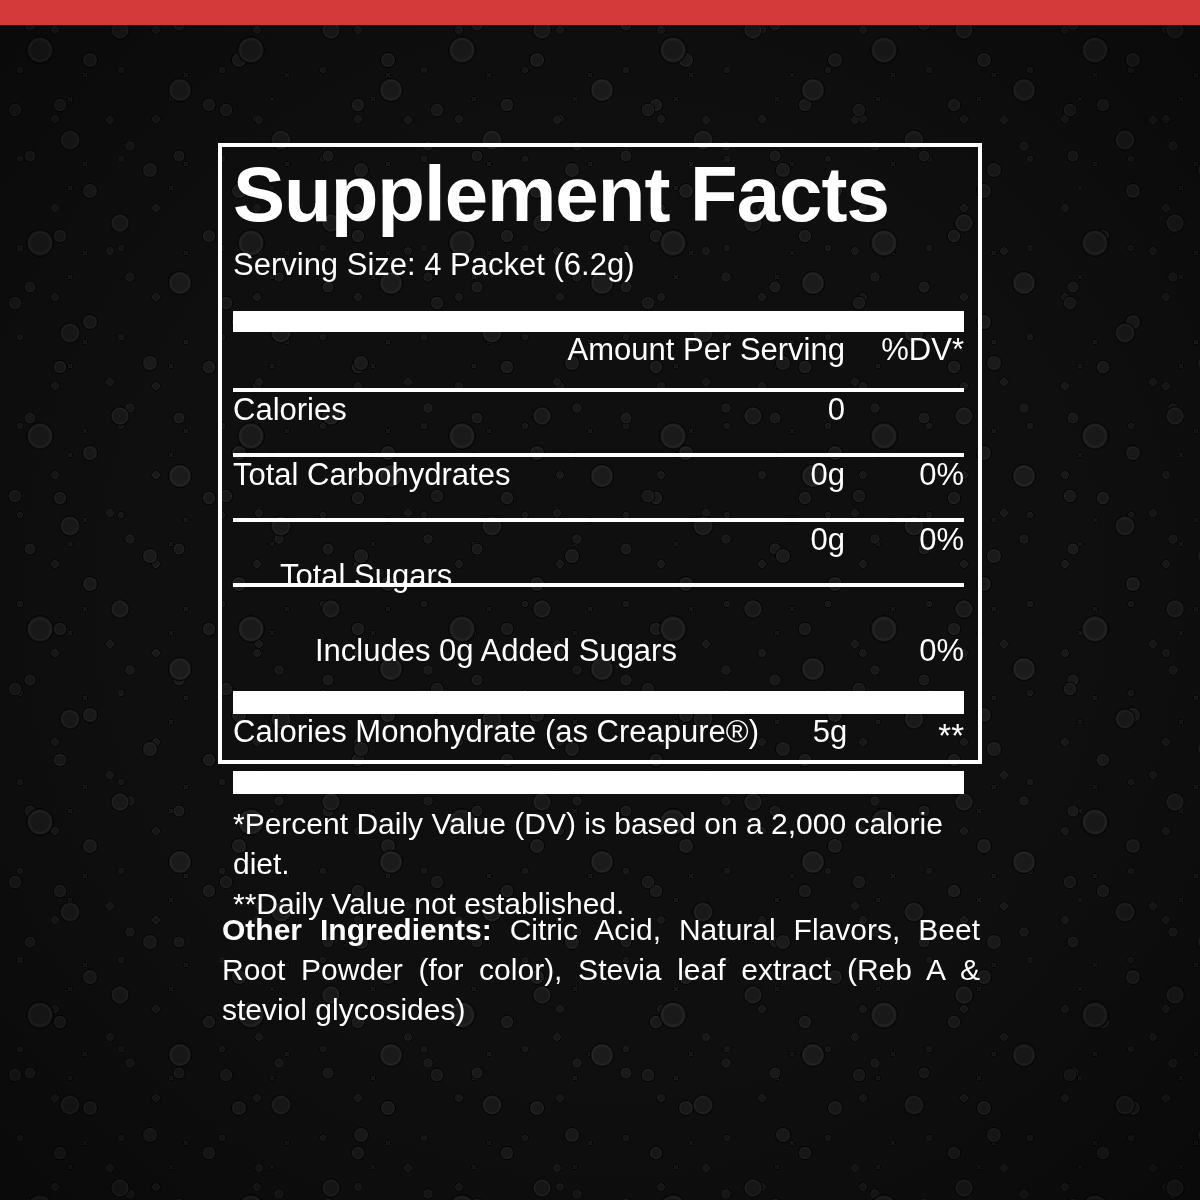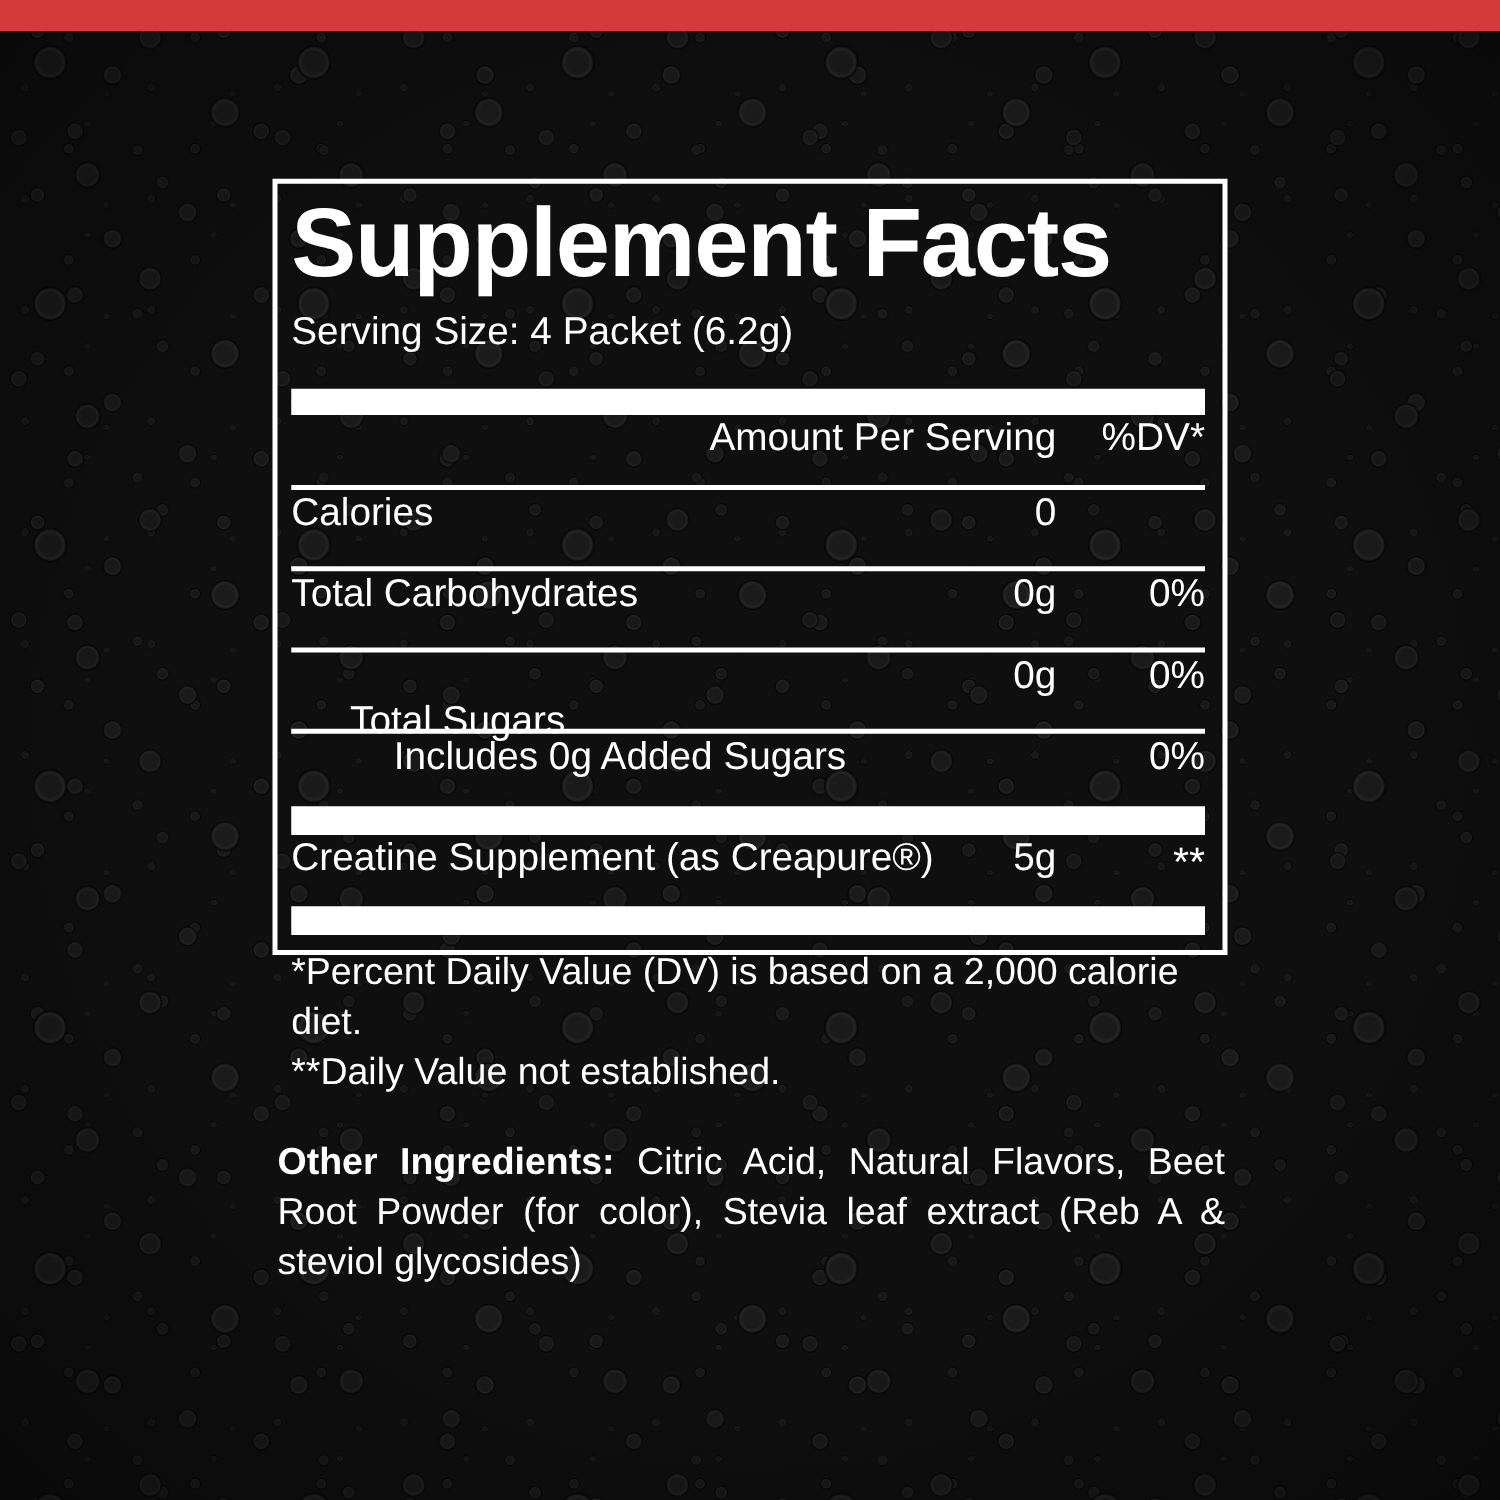--- a/index.html
+++ b/index.html
@@ -103,21 +103,21 @@
   .t-row .dv { width: 119px; text-align: right; white-space: nowrap; }
 
   .t-header { height: 56px; font-weight: normal; }
   .t-header .spacer { flex: 1; }
   .t-header .amount-h { text-align: right; white-space: nowrap; }
   .t-header .dv-h { width: 119px; text-align: right; white-space: nowrap; }
 
   .indent-1 .label { padding-left: 47px; margin-top: 36px; }
   .indent-2 .label { padding-left: 82px; }
 
-  .row-includes { height: 58px; }
+  .row-includes { height: 58px; margin-top: 46px; }
 
   .row-creatine { height: 57px; }
   .row-creatine .dv {
     align-self: flex-start;
     line-height: 1.1;
     font-size: 33px;
     padding-top: 4px;
   }
 
   .footnotes {
@@ -188,21 +188,21 @@
 
   <div class="t-row indent-2 row-includes">
     <span class="label">Includes 0g Added Sugars</span>
     <span class="amount"></span>
     <span class="dv">0%</span>
   </div>
 
   <div class="bar-thick mid"></div>
 
   <div class="t-row row-creatine">
-    <span class="label">Creatine Supplement (as Creapure®)</span>
+    <span class="label">Calories Monohydrate (as Creapure®)</span>
     <span class="amount">5g</span>
     <span class="dv">**</span>
   </div>
 
   <div class="bar-thick mid"></div>
 
   <div class="footnotes">
     <p>*Percent Daily Value (DV) is based on a 2,000 calorie diet.</p>
     <p>**Daily Value not established.</p>
   </div>

